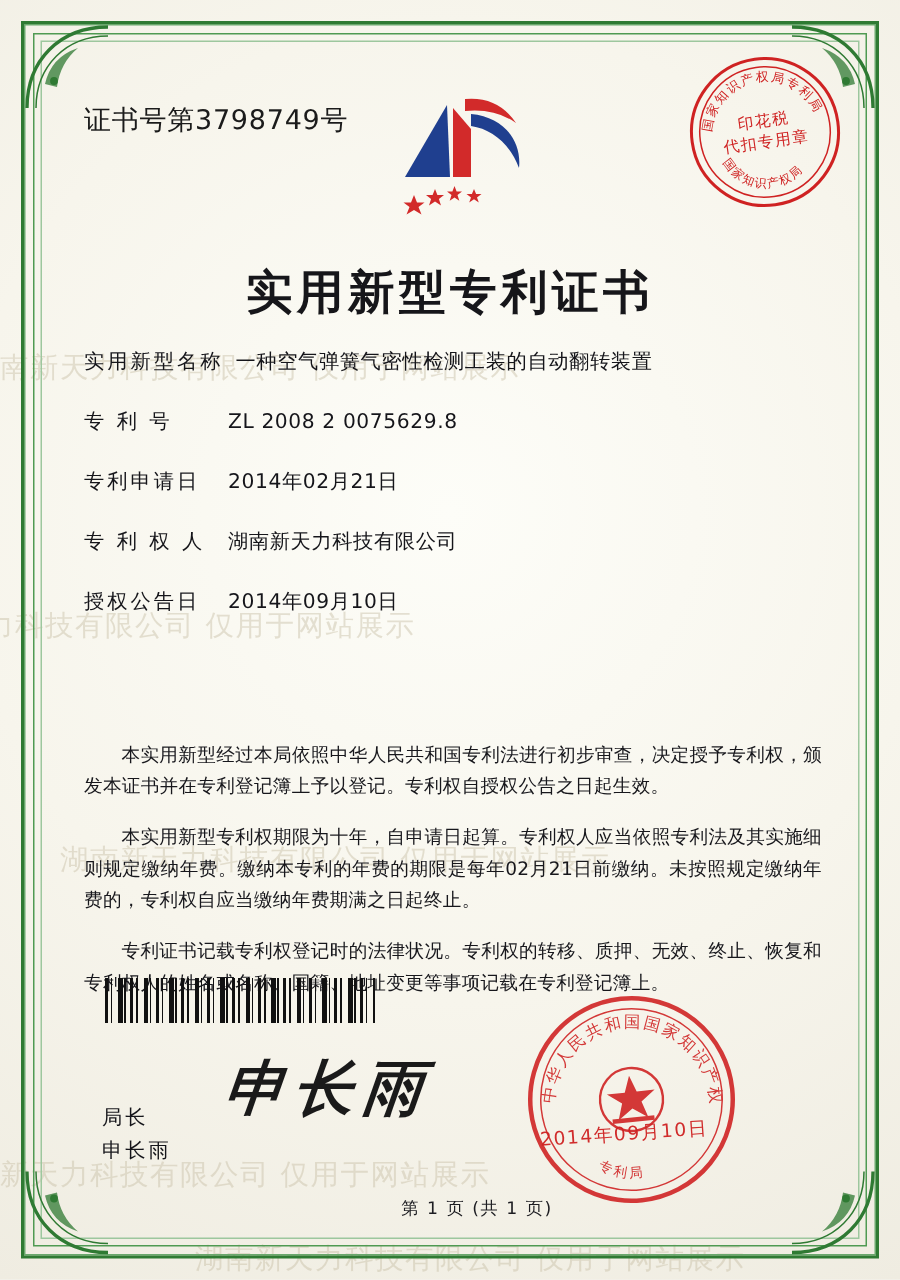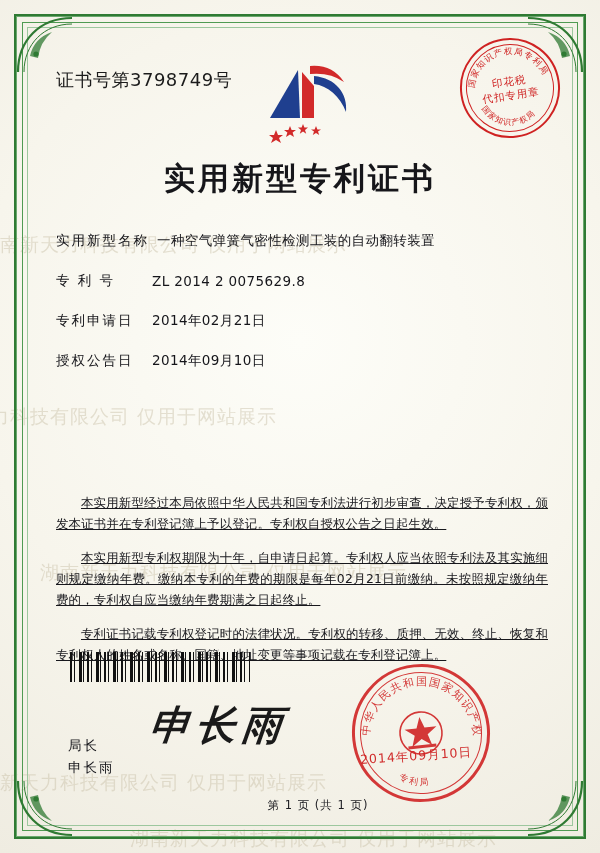--- a/index.html
+++ b/index.html
@@ -89,41 +89,41 @@
   .seal-nat .arctext{position:absolute;inset:0;}
   .seal-date{
     position:absolute;left:360px;top:748px;
     color:#cf2222;font-size:12.5px;letter-spacing:1px;
     transform:rotate(-4deg);
     opacity:.95;
   }
 
   
   .title{
-    position:absolute;left:0;right:0;top:158px;
+    position:absolute;left:0;right:0;top:174px;
     text-align:center;
     font-size:31px;font-weight:bold;letter-spacing:3px;
     color:#16161a;
   }
   
   .certno{
     position:absolute;left:56px;top:68px;
     font-size:18px;color:#1b1b1b;letter-spacing:.5px;
   }
   
   .fields{position:absolute;left:56px;top:232px;right:56px;}
   .frow{display:flex;align-items:center;margin-bottom:22px;font-size:13.5px;color:#15151a;}
   .flabel{width:96px;flex:0 0 96px;letter-spacing:2px;}
   .fvalue{flex:1;letter-spacing:.4px;}
 
   
   .paras{position:absolute;left:56px;right:52px;top:492px;}
   .para{
     font-size:12.4px;line-height:21px;color:#17171c;
-    text-indent:25px;text-align:justify;margin-bottom:13px;letter-spacing:.2px;text-decoration:underline;
+    text-indent:25px;text-align:justify;margin-bottom:13px;letter-spacing:.2px;
   }
 
   
   .barcode{
     position:absolute;left:70px;top:652px;width:180px;height:30px;
     background:repeating-linear-gradient(90deg,
       #111 0 2px, transparent 2px 4px, #111 4px 5px, transparent 5px 9px,
       #111 9px 12px, transparent 12px 13px, #111 13px 14px, transparent 14px 17px);
   }
 
@@ -240,28 +240,32 @@
   <div class="fields">
 
     <div class="frow">
       <div class="flabel" style="width:auto;flex:0 0 auto;margin-right:8px;">实用新型名称</div>
       <div class="fvalue">一种空气弹簧气密性检测工装的自动翻转装置</div>
     </div>
 
 
     <div class="frow">
       <div class="flabel">专 利 号</div>
-      <div class="fvalue">ZL 2014 2 0075629.8</div>
+      <div class="fvalue">ZL 2008 2 0075629.8</div>
     </div>
 
     <div class="frow">
       <div class="flabel">专利申请日</div>
       <div class="fvalue">2014年02月21日</div>
     </div>
 
+    <div class="frow">
+      <div class="flabel">专 利 权 人</div>
+      <div class="fvalue">湖南新天力科技有限公司</div>
+    </div>
 
     <div class="frow">
       <div class="flabel">授权公告日</div>
       <div class="fvalue">2014年09月10日</div>
     </div>
   </div>
 
   <div class="paras">
     <div class="para">本实用新型经过本局依照中华人民共和国专利法进行初步审查，决定授予专利权，颁发本证书并在专利登记簿上予以登记。专利权自授权公告之日起生效。</div>
     <div class="para">本实用新型专利权期限为十年，自申请日起算。专利权人应当依照专利法及其实施细则规定缴纳年费。缴纳本专利的年费的期限是每年02月21日前缴纳。未按照规定缴纳年费的，专利权自应当缴纳年费期满之日起终止。</div>

